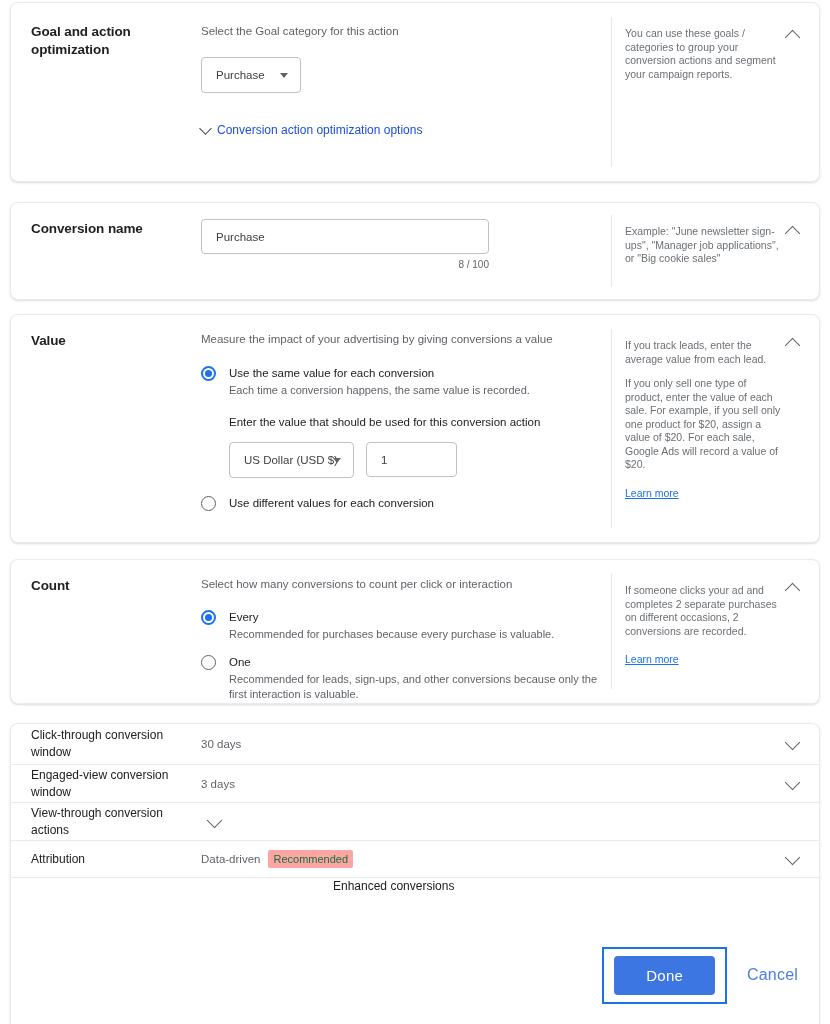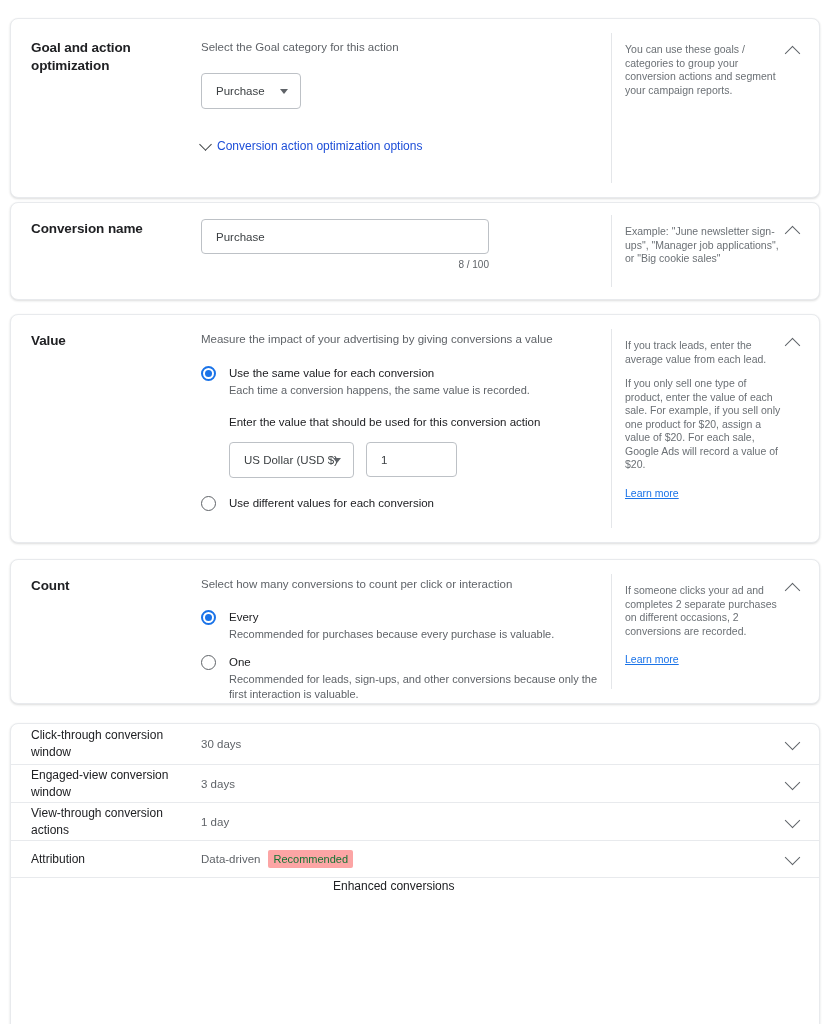--- a/index.html
+++ b/index.html
@@ -287,21 +287,21 @@
     cursor: pointer;
     padding: 6px 4px;
     letter-spacing: 0.2px;
   }
 </style>
 </head>
 <body>
 
 <div class="page">
 
-  <div class="card" style="top:18px;height:180px;">
+  <div class="card" style="top:2px;height:180px;">
     <div class="card-label">Goal and action optimization</div>
     <div class="card-body">
       <p class="helper-text">Select the Goal category for this action</p>
       <div style="margin-top:18px;">
         <div class="select" style="min-width:100px;">
           <span>Purchase</span>
           <span class="caret"></span>
         </div>
       </div>
       <div style="margin-top:26px;">
@@ -416,23 +416,20 @@
       <div class="row-value">
         <span>3 days</span>
       </div>
       <div class="row-chev">
         <span class="chev down"></span>
       </div>
     </div>
 
     <div class="row" style="min-height:38px;">
       <div class="row-label">View-through conversion actions</div>
-      <div class="row-value">
-        <span>1 day</span>
-      </div>
       <div class="row-chev">
         <span class="chev down"></span>
       </div>
     </div>
 
     <div class="row" style="min-height:37px;">
       <div class="row-label">Attribution</div>
       <div class="row-value">
         <span>Data-driven</span>
         <span class="badge">Recommended</span>
@@ -447,14 +444,20 @@
       <div class="row-value">
         <span>Not configured</span>
       </div>
       <div class="row-chev">
         <span class="chev down"></span>
       </div>
     </div>
 
   </div>
 
+  <div class="footer">
+    <div class="done-focus">
+      <button class="done-btn">Done</button>
+    </div>
+    <button class="cancel-btn">Cancel</button>
+  </div>
 
 </div>
 
 </body></html>

